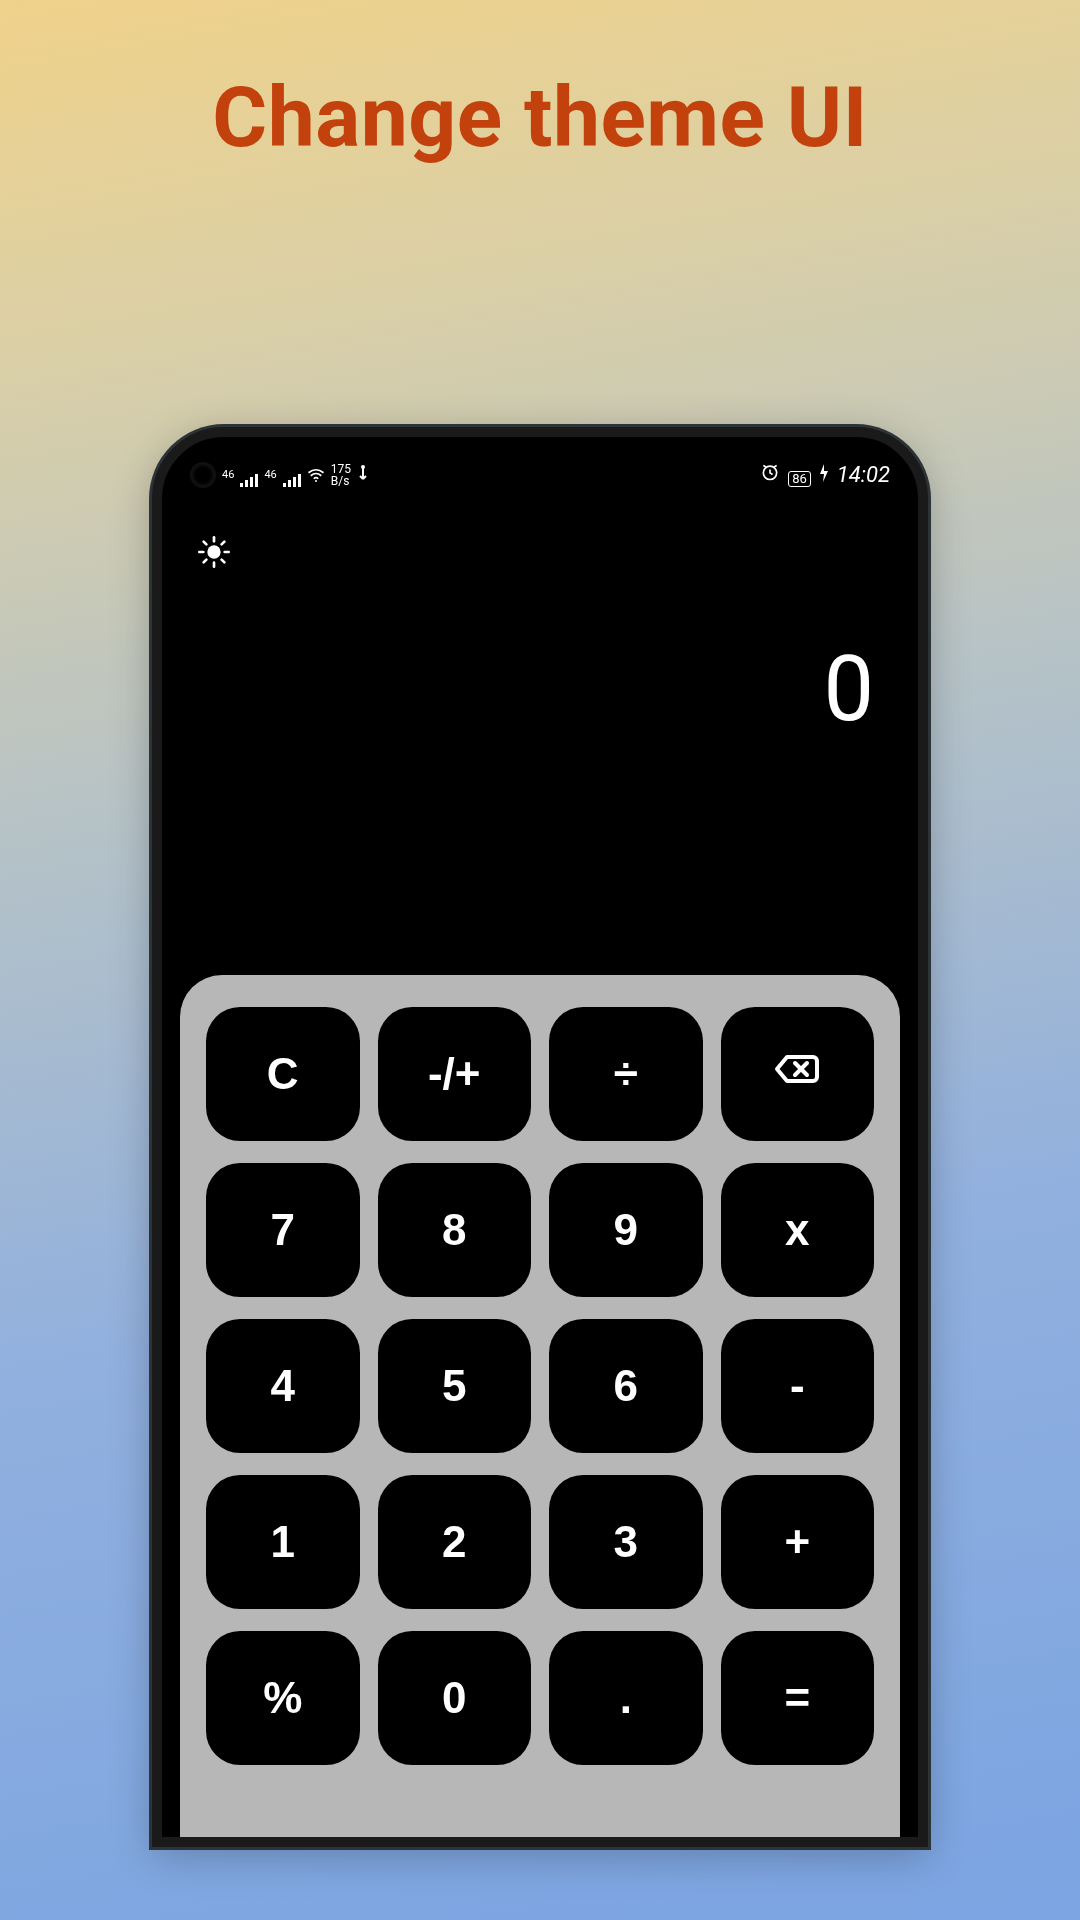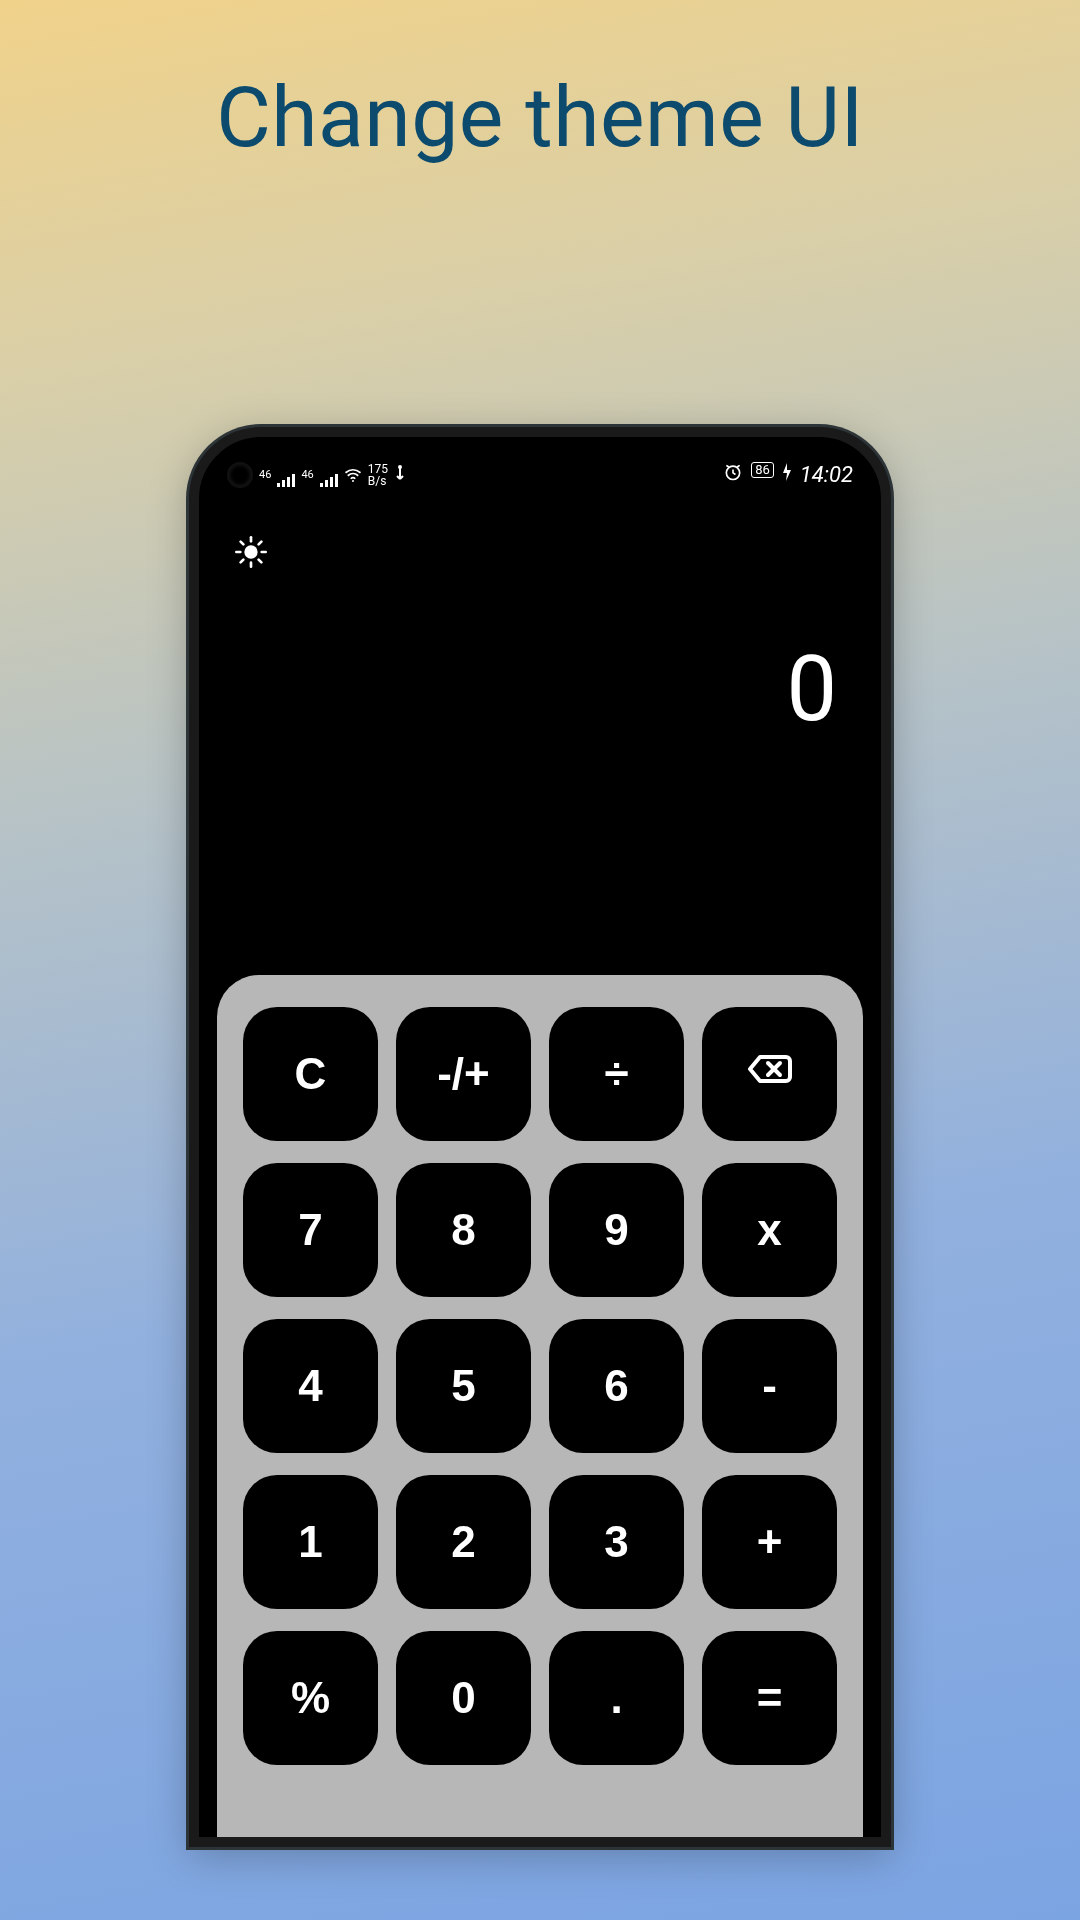--- a/index.html
+++ b/index.html
@@ -7,33 +7,33 @@
   width: 1080px;
   height: 1920px;
   overflow: hidden;
   font-family: -apple-system, BlinkMacSystemFont, "Segoe UI", Roboto, Helvetica, Arial, sans-serif;
   background: linear-gradient(170deg, #f0d28a 0%, #d9cfa8 18%, #b5c2c7 40%, #91b0de 65%, #7ba4e2 100%);
   display: flex;
   flex-direction: column;
   align-items: center;
 }
 .hero-title {
-  color: #0c4a6e;
+  color: #c2410c;
   font-size: 84px;
-  font-weight: 400;
+  font-weight: 700;
   text-align: center;
   line-height: 1.15;
   margin-top: 70px;
   letter-spacing: 0.5px;
 }
 
 .phone {
   position: relative;
   margin-top: 260px;
-  width: 702px;
+  width: 776px;
   height: 1420px;
   border-radius: 72px 72px 0 0;
   background: #000;
   border: 10px solid #1a1a1a;
   box-shadow: 0 0 0 3px #2d3437, 0 8px 40px rgba(0,0,0,0.25);
   overflow: hidden;
 }
 
 .status-bar {
   position: absolute;
@@ -60,21 +60,21 @@
   display: flex;
   align-items: flex-end;
   gap: 6px;
 }
 .sb-sup { font-size: 11px; position: relative; top:-6px;}
 .sb-small { font-size: 12px; line-height: 1; }
 .sb-right {
   position: absolute;
   right: 28px;
   display: flex;
-  align-items: flex-start;
+  align-items: flex-end;
   gap: 8px;
 }
 .sb-right .batt-box {
   display:inline-block; border:1.5px solid #fff; border-radius:3px;
   font-size:13px; padding:0 3px; line-height:14px;
 }
 .signal-bars { display:flex; gap:2px; align-items:flex-end; height:14px;}
 .signal-bars span { width:3px; background:#fff; }
 .signal-bars span:nth-child(1){height:4px}
 .signal-bars span:nth-child(2){height:7px}

